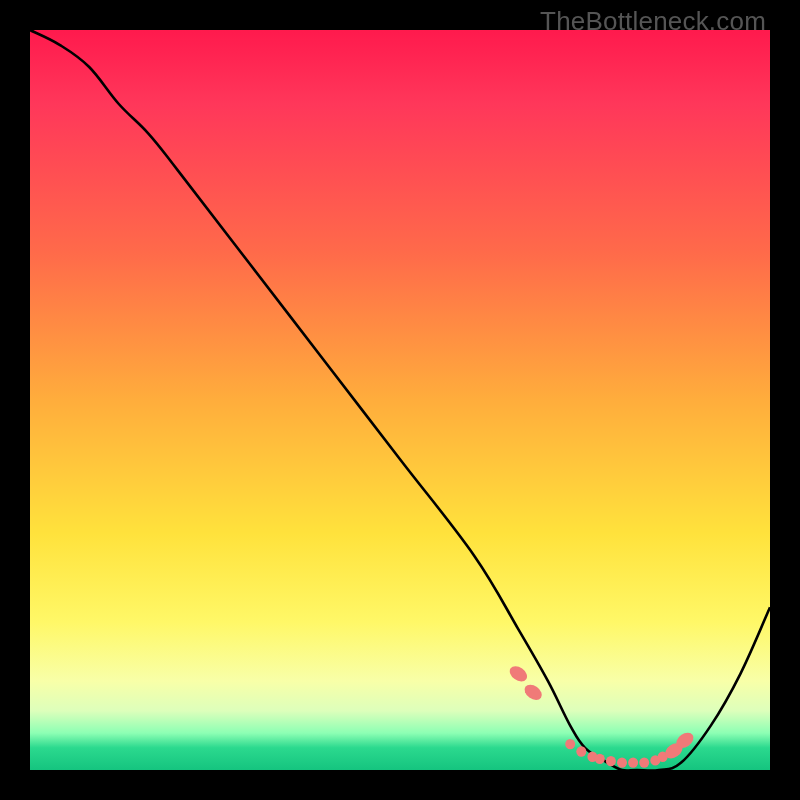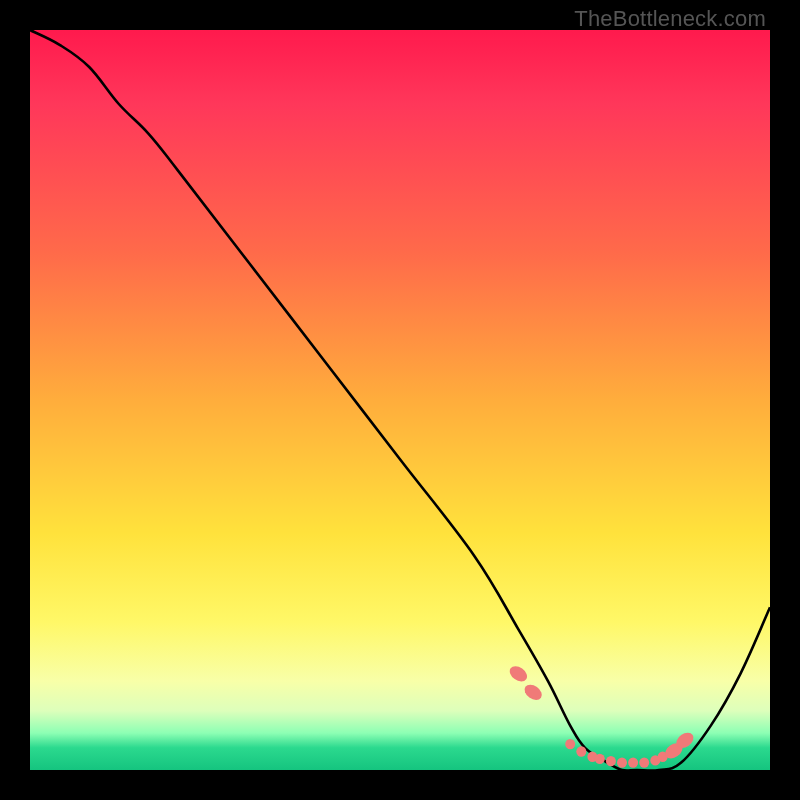--- a/index.html
+++ b/index.html
@@ -37,21 +37,21 @@
       #8dffb4 95%,
       #2bd98e 97%,
       #15c47f 100%
     );
   }
   .watermark {
     position: absolute;
     top: 6px;
     right: 34px;
     color: #555;
-    font-size: 22px;
+    font-size: 26px;
     letter-spacing: 0.2px;
     user-select: none;
     pointer-events: none;
   }
   svg.curve {
     position: absolute;
     left: 0;
     top: 0;
     width: 740px;
     height: 740px;

